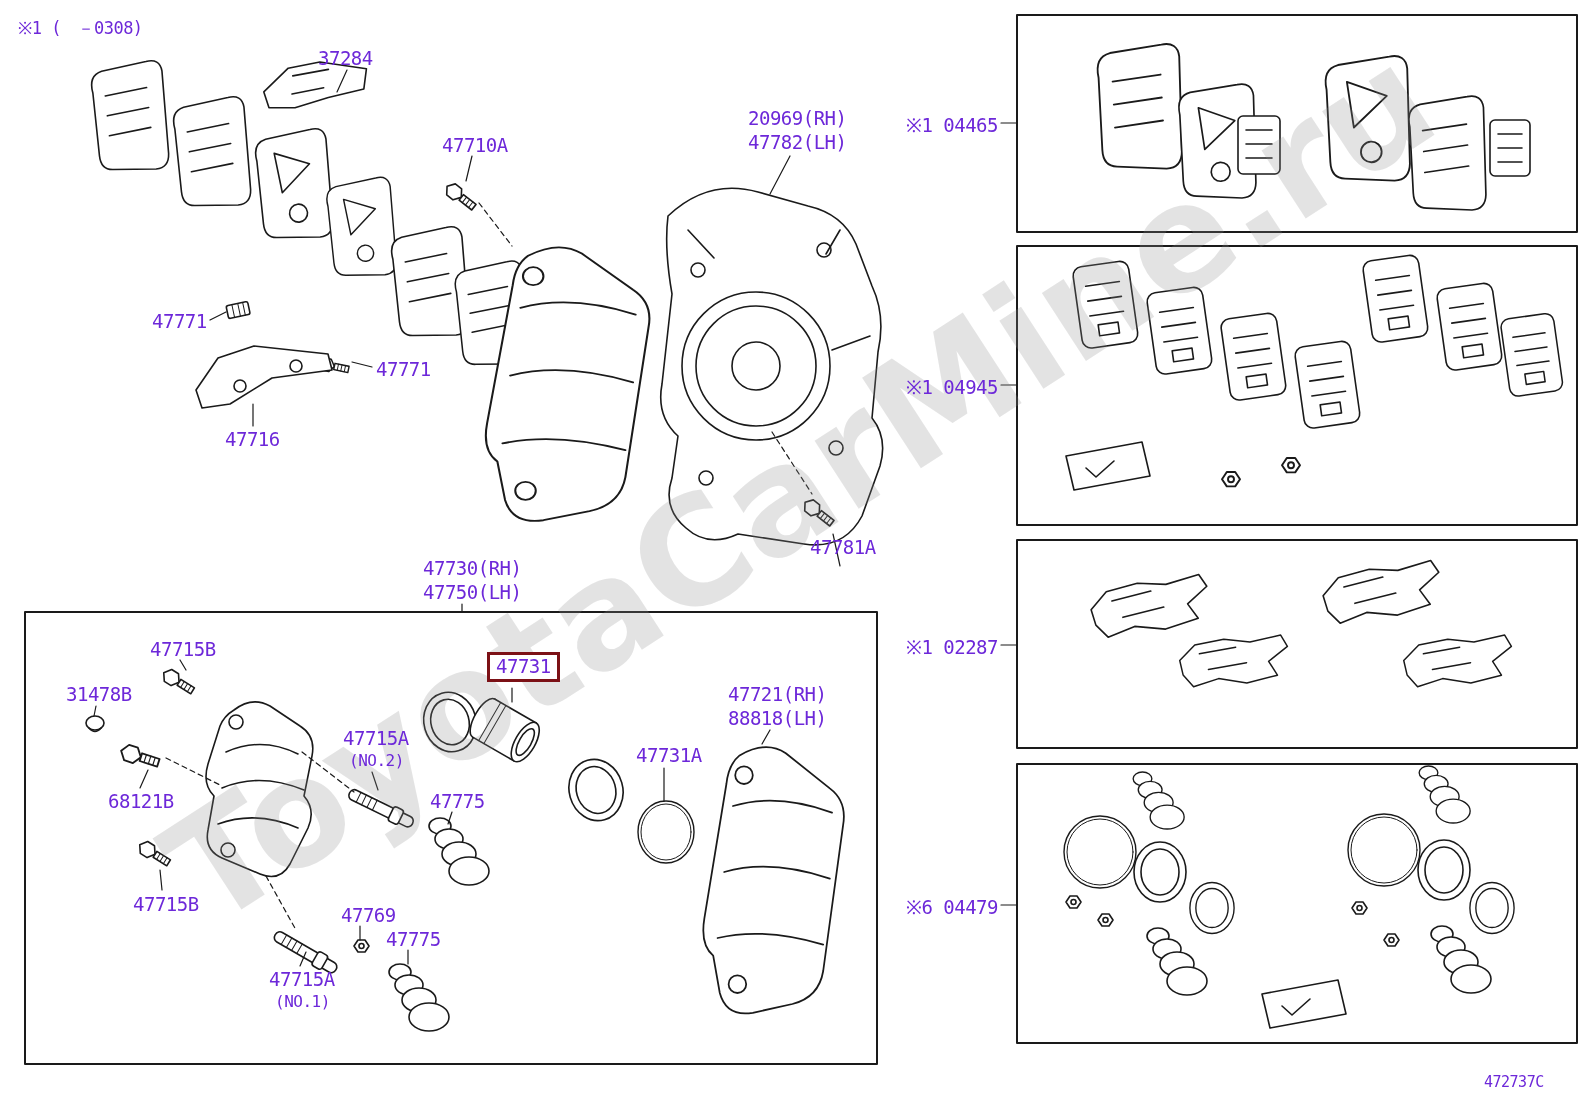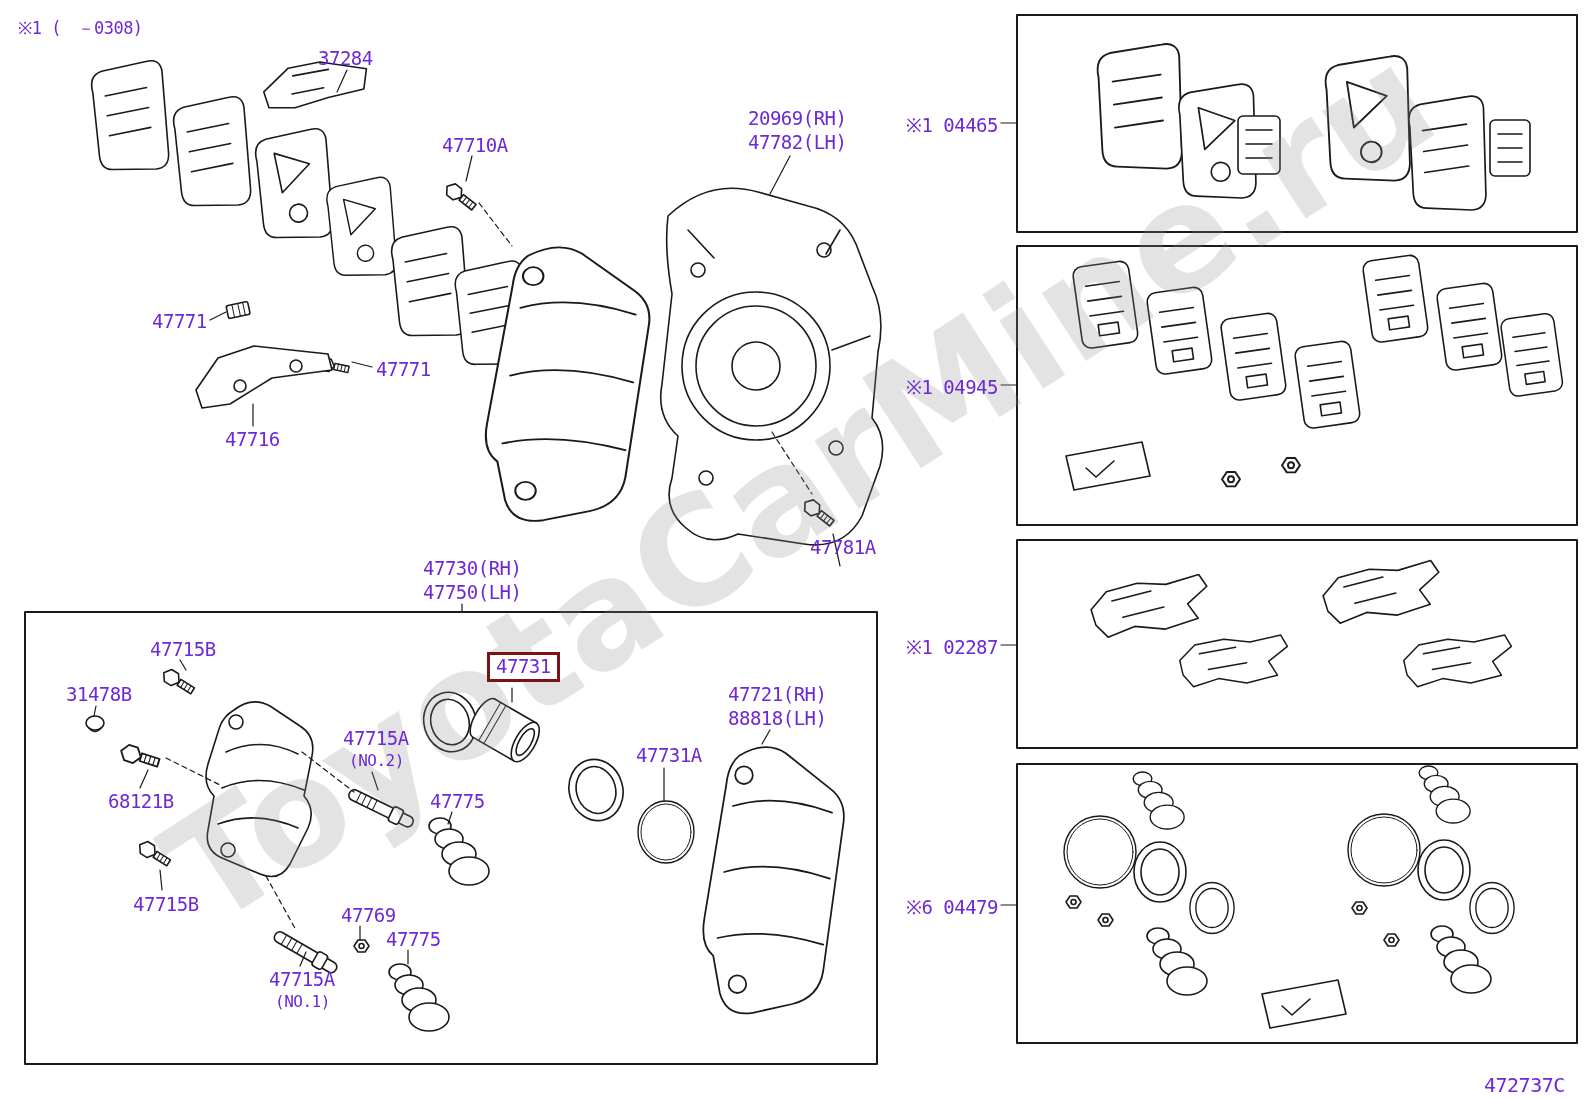--- a/index.html
+++ b/index.html
@@ -17,21 +17,21 @@
     z-index:2; pointer-events:none;
   }
   .lbl {
     position:absolute; z-index:3; font-weight:normal; font-size:19px; line-height:1.25;
     color:#6d28d9; white-space:nowrap; letter-spacing:-0.5px;
   }
   .lbl span { display:block; }
   .lbl .sub { font-size:16px; margin-left:6px; }
   .small { font-size:17px; }
   .hl { border:3px solid #c4b5fd; padding:0 6px; background:#fff; }
-  .code { font-size:20px; }
+  .code { font-size:15px; }
 </style>
 </head>
 <body>
 
 <div class="canvas">
 
   <svg class="artwork" width="1592" height="1099" viewBox="0 0 1592 1099" stroke="#1a1a1a" fill="none" stroke-width="1.6" stroke-linejoin="round" stroke-linecap="round">
     <defs>
       <g id="pad">
         <path d="M6,28 Q3,10 17,7 L62,2 Q76,0 77,13 L75,96 Q74,110 61,110 L18,106 Q6,105 6,91 Z" fill="#fff"></path>

